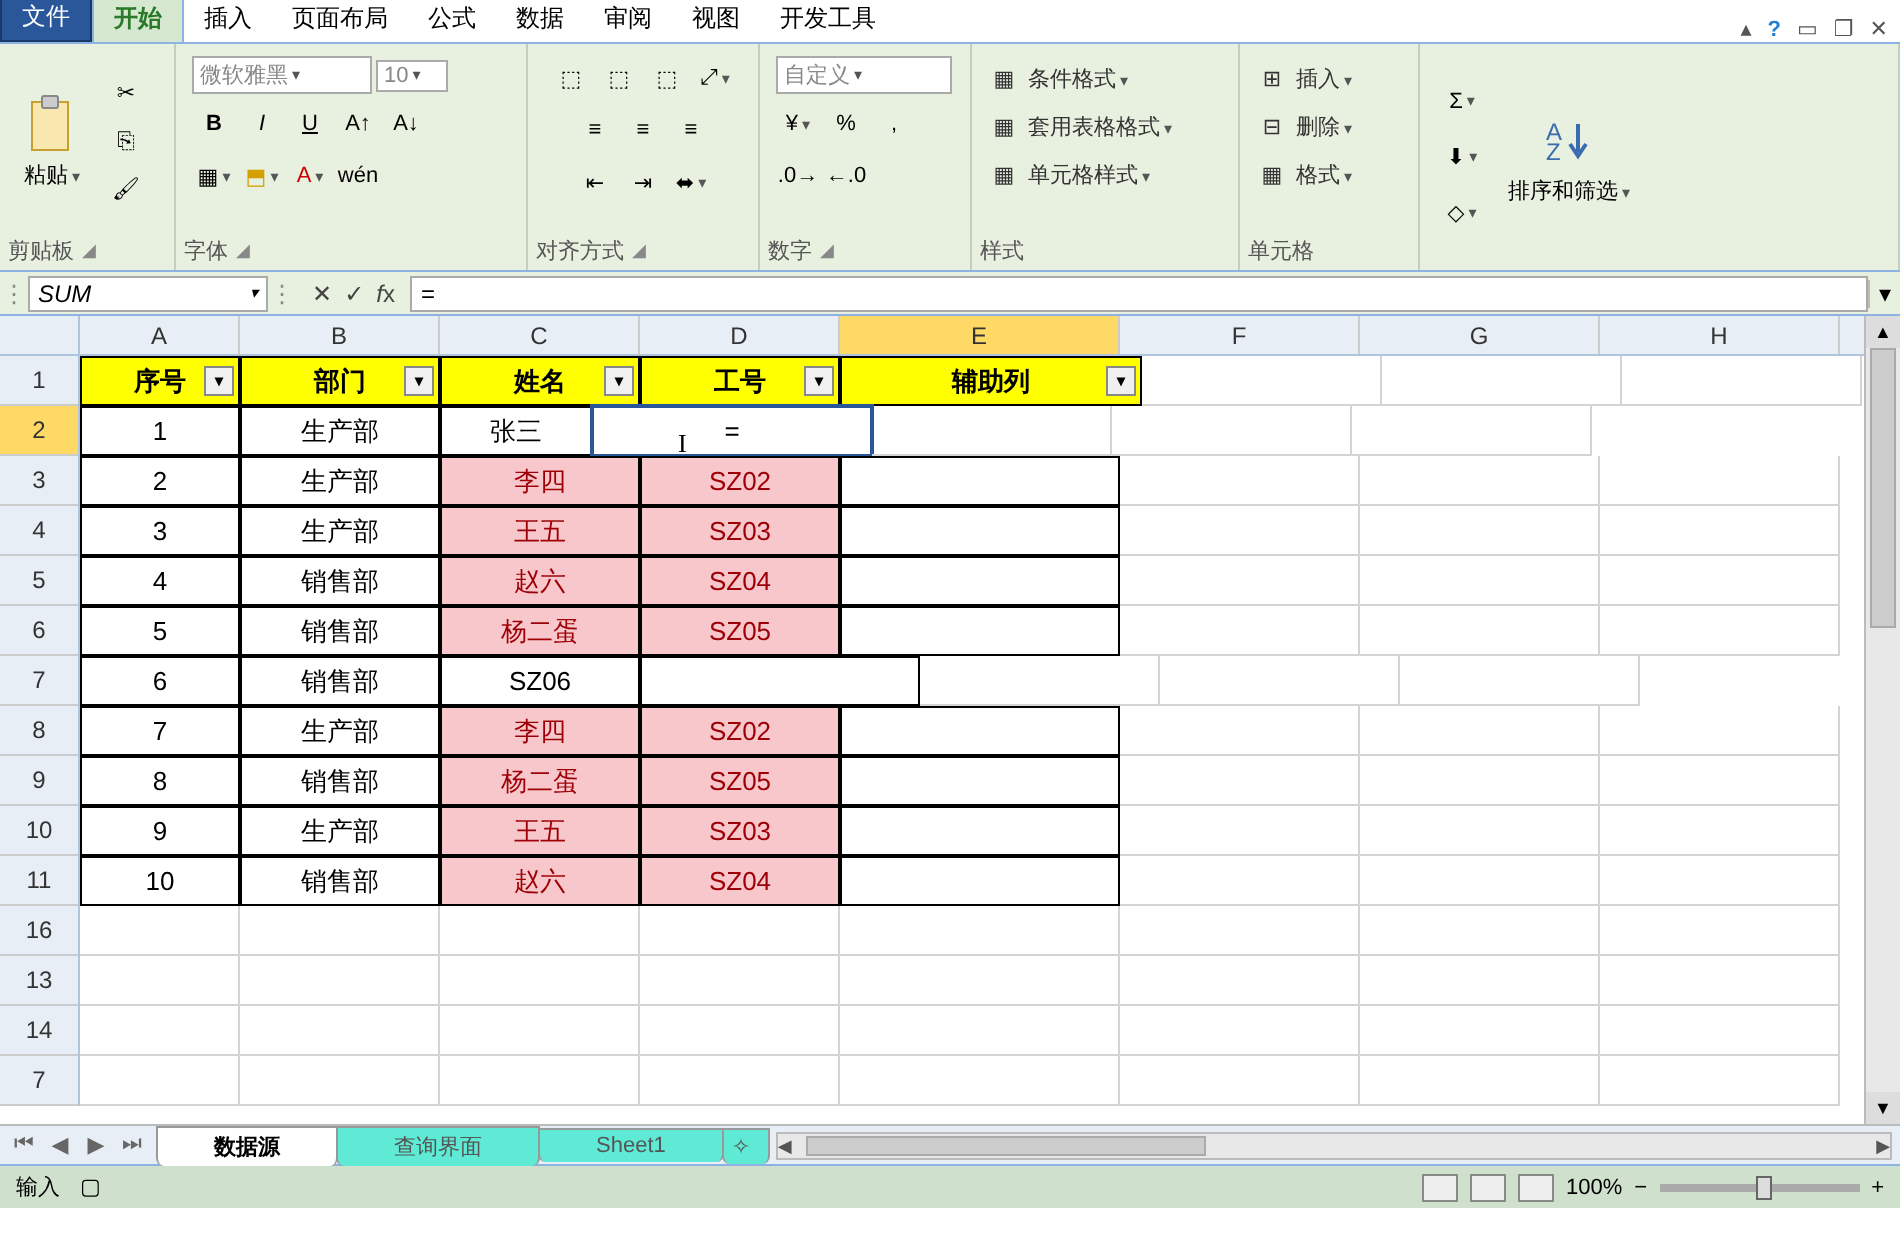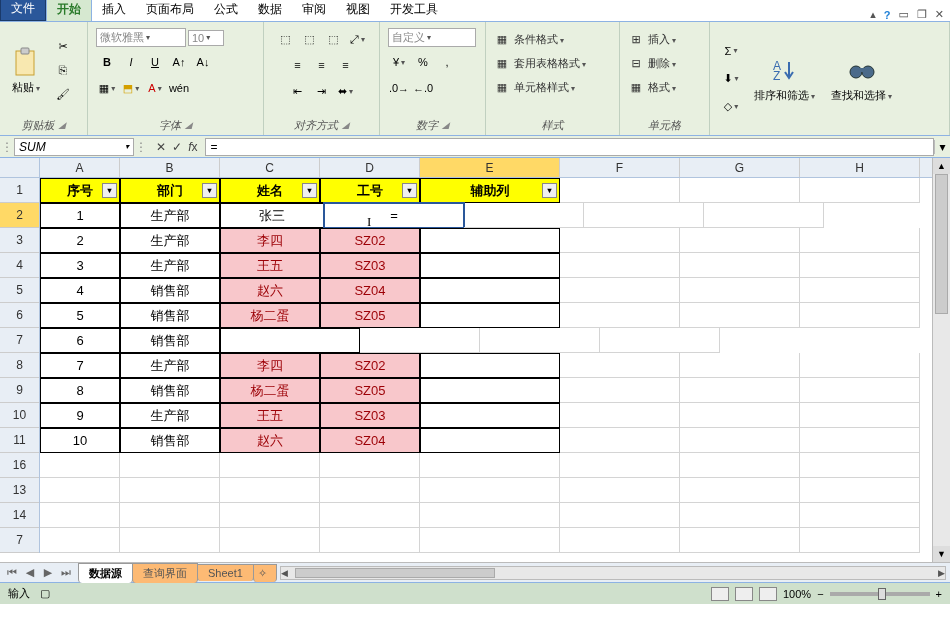--- a/index.html
+++ b/index.html
@@ -5,21 +5,21 @@
 * { box-sizing: border-box; margin: 0; padding: 0; font-family: "Microsoft YaHei", sans-serif; }
 body { background: #fff; width: 950px; height: 628px; overflow: hidden; font-size: 12px; }
 .titlebar-tabs { display: flex; background: #fff; height: 22px; border-bottom: 1px solid #8db2e3; align-items: flex-end; }
 .titlebar-tabs .tab { padding: 3px 10px; font-size: 12px; cursor: pointer; }
 .titlebar-tabs .tab-file { background: #2a579a; color: #fff; border: 1px solid #1a3a6a; }
 .titlebar-tabs .tab-active { background: #d6e8d0; border: 1px solid #8db2e3; border-bottom: none; color: #2a7a2a; font-weight: bold; }
 .titlebar-right { margin-left: auto; display: flex; gap: 8px; padding-right: 6px; align-items: center; color: #555; font-size: 11px; }
 .ribbon { display: flex; background: #e8f0e0; height: 114px; border-bottom: 1px solid #8db2e3; }
 .ribbon-group { border-right: 1px solid #c0d0c0; display: flex; flex-direction: column; padding: 2px 4px; }
 .ribbon-group-body { flex: 1; display: flex; align-items: center; gap: 2px; }
-.ribbon-group-label { text-align: center; font-size: 11px; color: #555; height: 16px; display: flex; justify-content: center; align-items: center; gap: 4px; font-style: italic; }
+.ribbon-group-label { text-align: center; font-size: 11px; color: #555; height: 16px; display: flex; align-items: center; gap: 4px; }
 .ribbon-group-label .launcher { font-size: 9px; color: #888; }
 .big-btn { display: flex; flex-direction: column; align-items: center; justify-content: center; padding: 2px 6px; min-width: 42px; }
 .big-btn .icon-box { width: 32px; height: 32px; margin-bottom: 2px; display: flex; align-items: center; justify-content: center; }
 .big-btn .label { font-size: 11px; text-align: center; }
 .small-col { display: flex; flex-direction: column; gap: 2px; padding: 2px; }
 .small-btn { width: 22px; height: 22px; display: flex; align-items: center; justify-content: center; border: 1px solid transparent; font-size: 11px; }
 .font-row { display: flex; gap: 2px; align-items: center; }
 .font-select { border: 1px solid #aaa; background: #fff; padding: 1px 3px; font-size: 11px; display: flex; align-items: center; color:#888; }
 .arrow-down::after { content: "▾"; margin-left: 2px; font-size: 8px; color: #555; }
 .styles-row { display: flex; align-items: center; gap: 4px; font-size: 11px; color: #333; padding: 1px 0; }
@@ -50,23 +50,23 @@
 .active-cell { outline: 2px solid #2a579a; outline-offset: -1px; }
 .cursor-I { position: absolute; left: 42px; top: 6px; font-family: serif; font-size: 13px; color: #000; }
 
 .vscroll { position: absolute; right: 0; top: 0; width: 18px; bottom: 0; background: #e8e8e8; border-left: 1px solid #bbb; }
 .vscroll .arrow { height: 16px; text-align: center; font-size: 9px; background: #ddd; line-height: 16px; }
 .vscroll .thumb { position: absolute; left: 2px; right: 2px; top: 16px; height: 140px; background: #ccc; border: 1px solid #aaa; }
 
 .tabs-row { display: flex; align-items: center; height: 20px; background: #e8eef5; border-top: 1px solid #bbb; font-size: 11px; }
 .tabs-nav { display: flex; gap: 2px; padding: 0 4px; }
 .tabs-nav span { width: 16px; text-align: center; color: #666; }
-.sheet-tab { padding: 2px 10px; background: #fff; border: 1px solid #999; border-bottom: none; border-radius: 0 0 4px 4px; margin-right: -1px; }
+.sheet-tab { padding: 2px 28px; background: #fff; border: 1px solid #999; border-bottom: none; border-radius: 0 0 4px 4px; margin-right: -1px; }
 .sheet-tab-active { background: #fff; font-weight: bold; }
-.sheet-tab-inactive { background: #fdba74; color:#555; }
+.sheet-tab-inactive { background: #5eead4; color:#555; }
 .hscroll { flex: 1; margin: 0 4px; height: 14px; background: #e8e8e8; border: 1px solid #bbb; position: relative; display:flex; justify-content:space-between; align-items:center; font-size:9px; color:#555; }
 .hscroll .thumb { position: absolute; left: 14px; top: 1px; bottom: 1px; width: 200px; background: #ccc; border: 1px solid #aaa; }
 
 .statusbar { display: flex; align-items: center; height: 22px; background: #cfe0cc; border-top: 1px solid #8db2e3; font-size: 11px; padding: 0 8px; gap: 10px; }
 .statusbar .right { margin-left: auto; display: flex; align-items: center; gap: 6px; }
 .view-btn { width: 18px; height: 14px; border: 1px solid #888; background: #eee; }
 .zoom-slider { width: 100px; height: 4px; background: #aaa; position: relative; }
 .zoom-slider .knob { position: absolute; left: 48px; top: -4px; width: 8px; height: 12px; background: #ddd; border: 1px solid #666; }
 </style>
 </head>
@@ -241,30 +241,20 @@
       <div class="big-btn">
         <div class="icon-box">
             <svg width="28" height="24">
               <text x="2" y="12" font-size="12" fill="#3a6cb0">A</text>
               <text x="2" y="22" font-size="12" fill="#3a6cb0">Z</text>
               <path d="M18 4 L18 18 M14 14 L18 20 L22 14" stroke="#3a6cb0" fill="none" stroke-width="2"></path>
             </svg>
           </div>
         <div class="label arrow-down">排序和筛选</div>
       </div>
-      <div class="big-btn">
-        <div class="icon-box">
-            <svg width="30" height="24">
-              <circle cx="9" cy="14" r="6" fill="#4a6a8a" stroke="#233"></circle>
-              <circle cx="21" cy="14" r="6" fill="#4a6a8a" stroke="#233"></circle>
-              <rect x="12" y="10" width="6" height="4" fill="#4a6a8a"></rect>
-            </svg>
-          </div>
-        <div class="label arrow-down">查找和选择</div>
-      </div>
     </div>
   </div>
 </div>
 
 <div class="namebox-row">
   <div class="expand-handle">⋮</div>
   <div class="namebox">
       <span>SUM</span>
       <span style="font-size:8px">▾</span>
     </div>
@@ -318,32 +308,32 @@
           <div class="filter-btn">▾</div>
         </div>
         <div class="cell hdr-cell" style="width: 100px;">
           <span>姓名</span>
           <div class="filter-btn">▾</div>
         </div>
         <div class="cell hdr-cell" style="width: 100px;">
           <span>工号</span>
           <div class="filter-btn">▾</div>
         </div>
-        <div class="cell hdr-cell" style="width: 140px;">
+        <div class="cell hdr-cell" style="width: 151px;">
           <span>辅助列</span>
           <div class="filter-btn">▾</div>
         </div>
         <div class="cell " style="width: 120px;"></div>
         <div class="cell " style="width: 120px;"></div>
         <div class="cell " style="width: 120px;"></div>
       </div>
       <div class="row">
         <div class="cell data-cell" style="width: 80px;">1</div>
         <div class="cell data-cell" style="width: 100px;">生产部</div>
-        <div class="cell data-cell" style="width: 104px;">张三</div>
+        <div class="cell data-cell" style="width: 76px;">张三</div>
         <div class="cell data-cell active-cell" style="width: 140px; text-align: center;"><span class="cursor-I">I</span><span>=</span></div>
         <div class="cell " style="width: 120px;"></div>
         <div class="cell " style="width: 120px;"></div>
         <div class="cell " style="width: 120px;"></div>
       </div>
       <div class="row">
         <div class="cell data-cell" style="width: 80px;">2</div>
         <div class="cell data-cell" style="width: 100px;">生产部</div>
         <div class="cell data-cell dup" style="width: 100px;">李四</div>
         <div class="cell data-cell dup" style="width: 100px;">SZ02</div>
@@ -378,20 +368,21 @@
         <div class="cell data-cell dup" style="width: 100px;">杨二蛋</div>
         <div class="cell data-cell dup" style="width: 100px;">SZ05</div>
         <div class="cell data-cell" style="width: 140px;"></div>
         <div class="cell " style="width: 120px;"></div>
         <div class="cell " style="width: 120px;"></div>
         <div class="cell " style="width: 120px;"></div>
       </div>
       <div class="row">
         <div class="cell data-cell" style="width: 80px;">6</div>
         <div class="cell data-cell" style="width: 100px;">销售部</div>
+        <div class="cell data-cell" style="width: 100px;">SZ06</div>
         <div class="cell data-cell" style="width: 140px;"></div>
         <div class="cell " style="width: 120px;"></div>
         <div class="cell " style="width: 120px;"></div>
         <div class="cell " style="width: 120px;"></div>
       </div>
       <div class="row">
         <div class="cell data-cell" style="width: 80px;">7</div>
         <div class="cell data-cell" style="width: 100px;">生产部</div>
         <div class="cell data-cell dup" style="width: 100px;">李四</div>
         <div class="cell data-cell dup" style="width: 100px;">SZ02</div>

